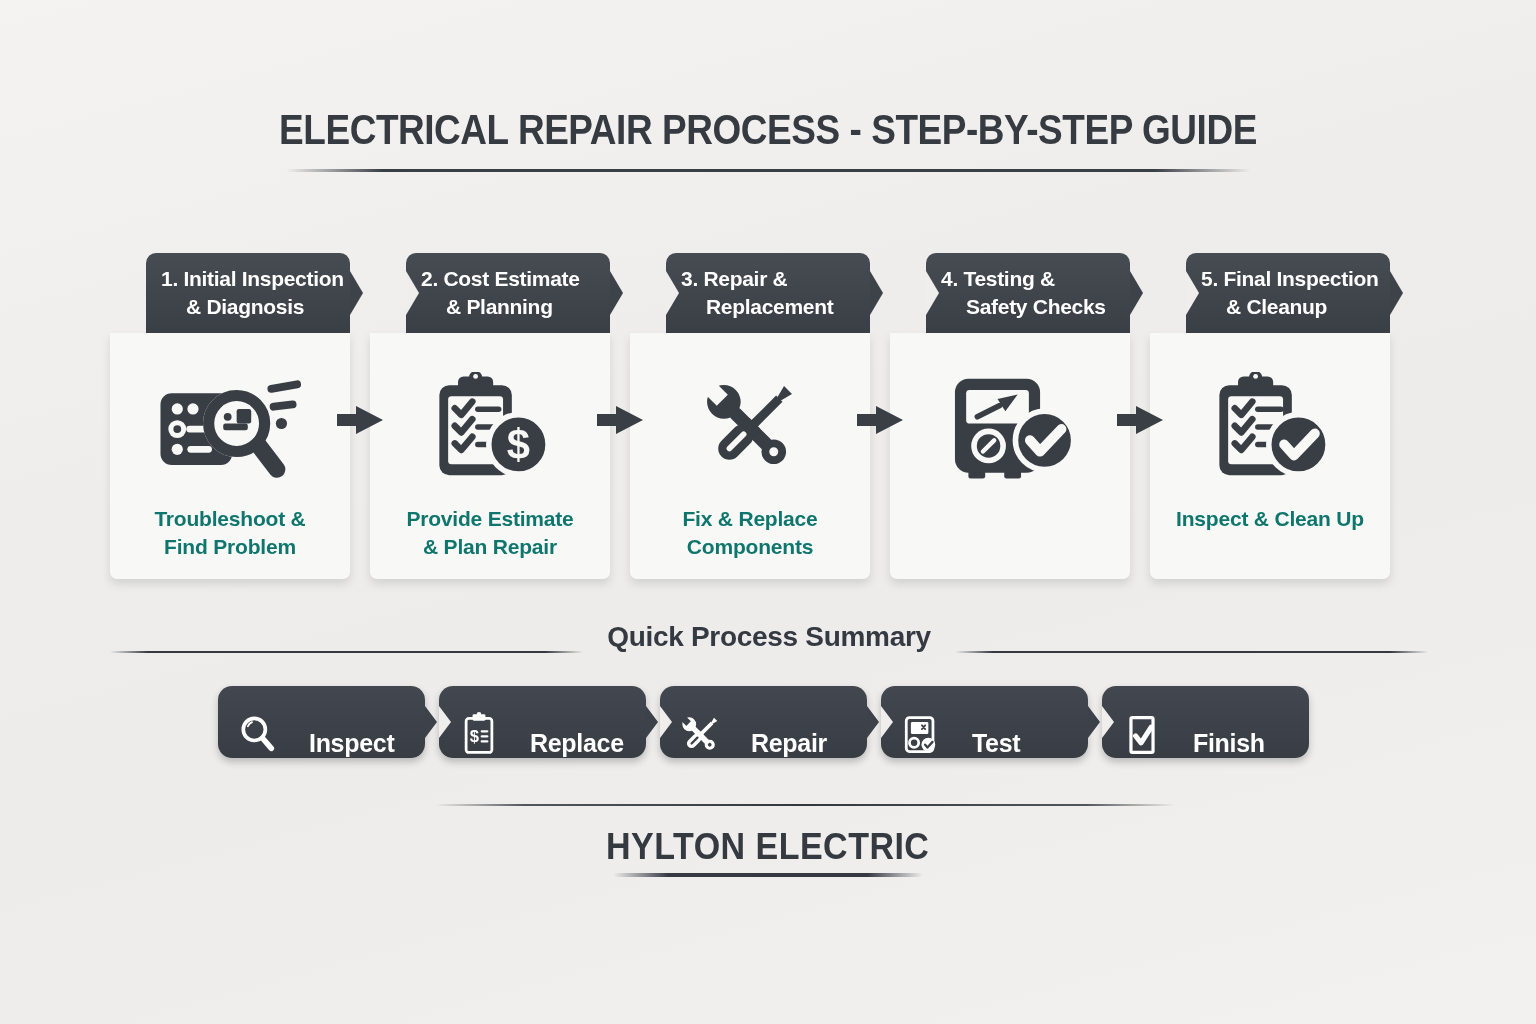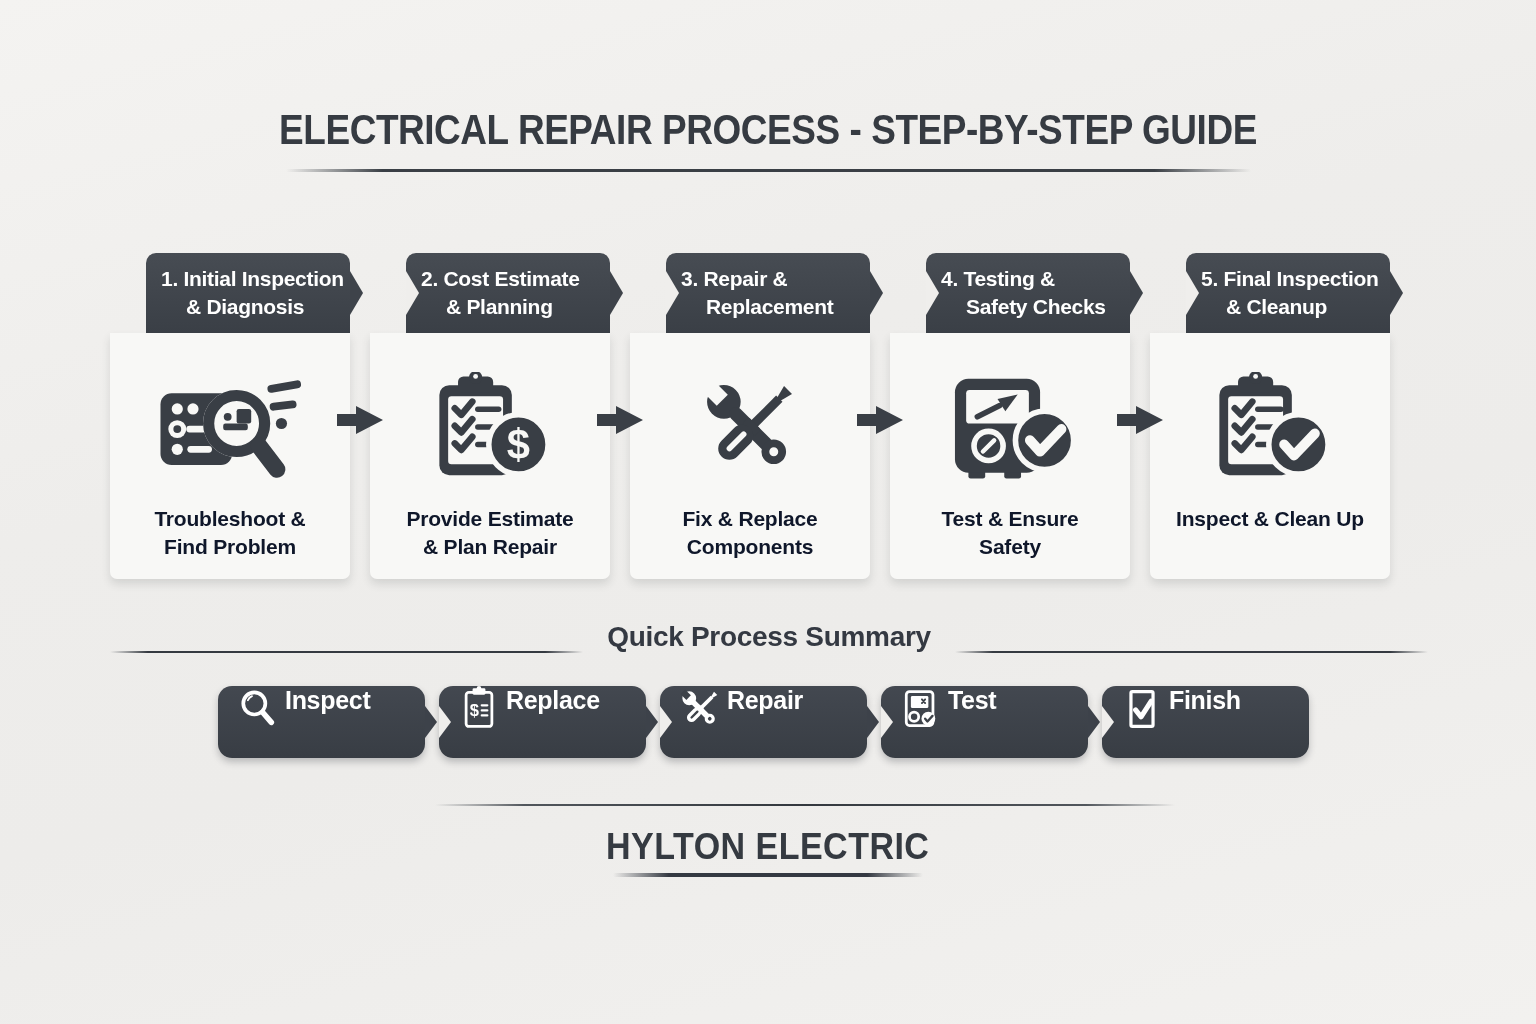--- a/index.html
+++ b/index.html
@@ -50,36 +50,36 @@
     height:246px;background:var(--card);border-radius:0 0 7px 7px;
     box-shadow:0 5px 9px rgba(60,64,70,.15);
     display:flex;flex-direction:column;align-items:center;
   }
   .step-icon{
     margin-top:36px;height:118px;display:flex;align-items:center;justify-content:center;
     color:#393e45; --ko:var(--card);
   }
   .step-icon svg{height:112px}
   .step-caption{margin-top:18px;text-align:center;font-size:21px;font-weight:bold;
-    color:#0f172a;line-height:1.33;letter-spacing:-.2px}
+    color:#0f766e;line-height:1.33;letter-spacing:-.2px}
   .mid-arrow{
     position:absolute;top:151px;right:-33px;width:46px;height:32px;z-index:6;
     fill:#3a3f46;
   }
   
   .summary-head{position:absolute;top:621px;left:110px;width:1318px;
     display:flex;align-items:flex-end;gap:24px}
   .sum-line{flex:1;height:2px;border-radius:1px;
     background:linear-gradient(90deg,transparent,#353a41 8%,#353a41 92%,transparent)}
   .sum-title{font-size:28px;font-weight:bold;color:#343942;white-space:nowrap;letter-spacing:-.3px}
   
   .pills{position:absolute;left:218px;top:686px;display:flex;gap:14px}
   .pill{
     position:relative;width:207px;height:72px;background:linear-gradient(180deg,#434850,#383d44);
-    border-radius:14px;display:flex;align-items:flex-start;gap:4px;padding-left:17px;
+    border-radius:14px;display:flex;align-items:flex-end;gap:28px;padding-left:17px;
     color:#fff;box-shadow:0 4px 7px rgba(50,54,60,.28); --ko:#3d4249;
   }
   .pill::after{
     content:"";position:absolute;right:-12px;top:50%;transform:translateY(-50%);
     width:0;height:0;border-left:12px solid #3d424a;
     border-top:16px solid transparent;border-bottom:16px solid transparent;
   }
   .pill:last-child::after{display:none}
   .pill:not(:first-child)::before{
     content:"";position:absolute;left:0;top:50%;transform:translateY(-50%);
@@ -240,24 +240,20 @@
           <rect x="52" y="86" width="15" height="9" rx="2" class="cc"></rect>
           <rect x="8" y="6" width="76" height="84" rx="12" class="cc"></rect>
           <rect x="18" y="16" width="56" height="30" rx="3" class="ko"></rect>
           <line x1="28" y1="40" x2="48" y2="30" stroke="currentColor" stroke-width="5" stroke-linecap="round"></line>
           <polygon points="46,24 64,20 53,35" class="cc"></polygon>
           <circle cx="38" cy="66" r="13" class="kos" stroke-width="5"></circle>
           <line x1="33" y1="71" x2="43" y2="61" class="kos" stroke-width="4" stroke-linecap="round"></line>
           <circle cx="88" cy="61" r="26" class="cc ring" stroke-width="5"></circle>
           <path d="M75 61 l9 10 19 -20" class="kos" stroke-width="9" stroke-linecap="round" stroke-linejoin="round"></path>
         </svg>
-      </div>
-      <div class="step-caption">
-        <div>Test &amp; Ensure</div>
-        <div>Safety</div>
       </div>
     </div>
     <svg class="mid-arrow" viewBox="0 0 46 32">
         <path d="M0 10 H19 V2 L46 16 L19 30 V22 H0 Z"></path>
       </svg>
   </div>
 
   <div class="step">
     <div class="step-header">
       <div class="hline1">5. Final Inspection</div>

